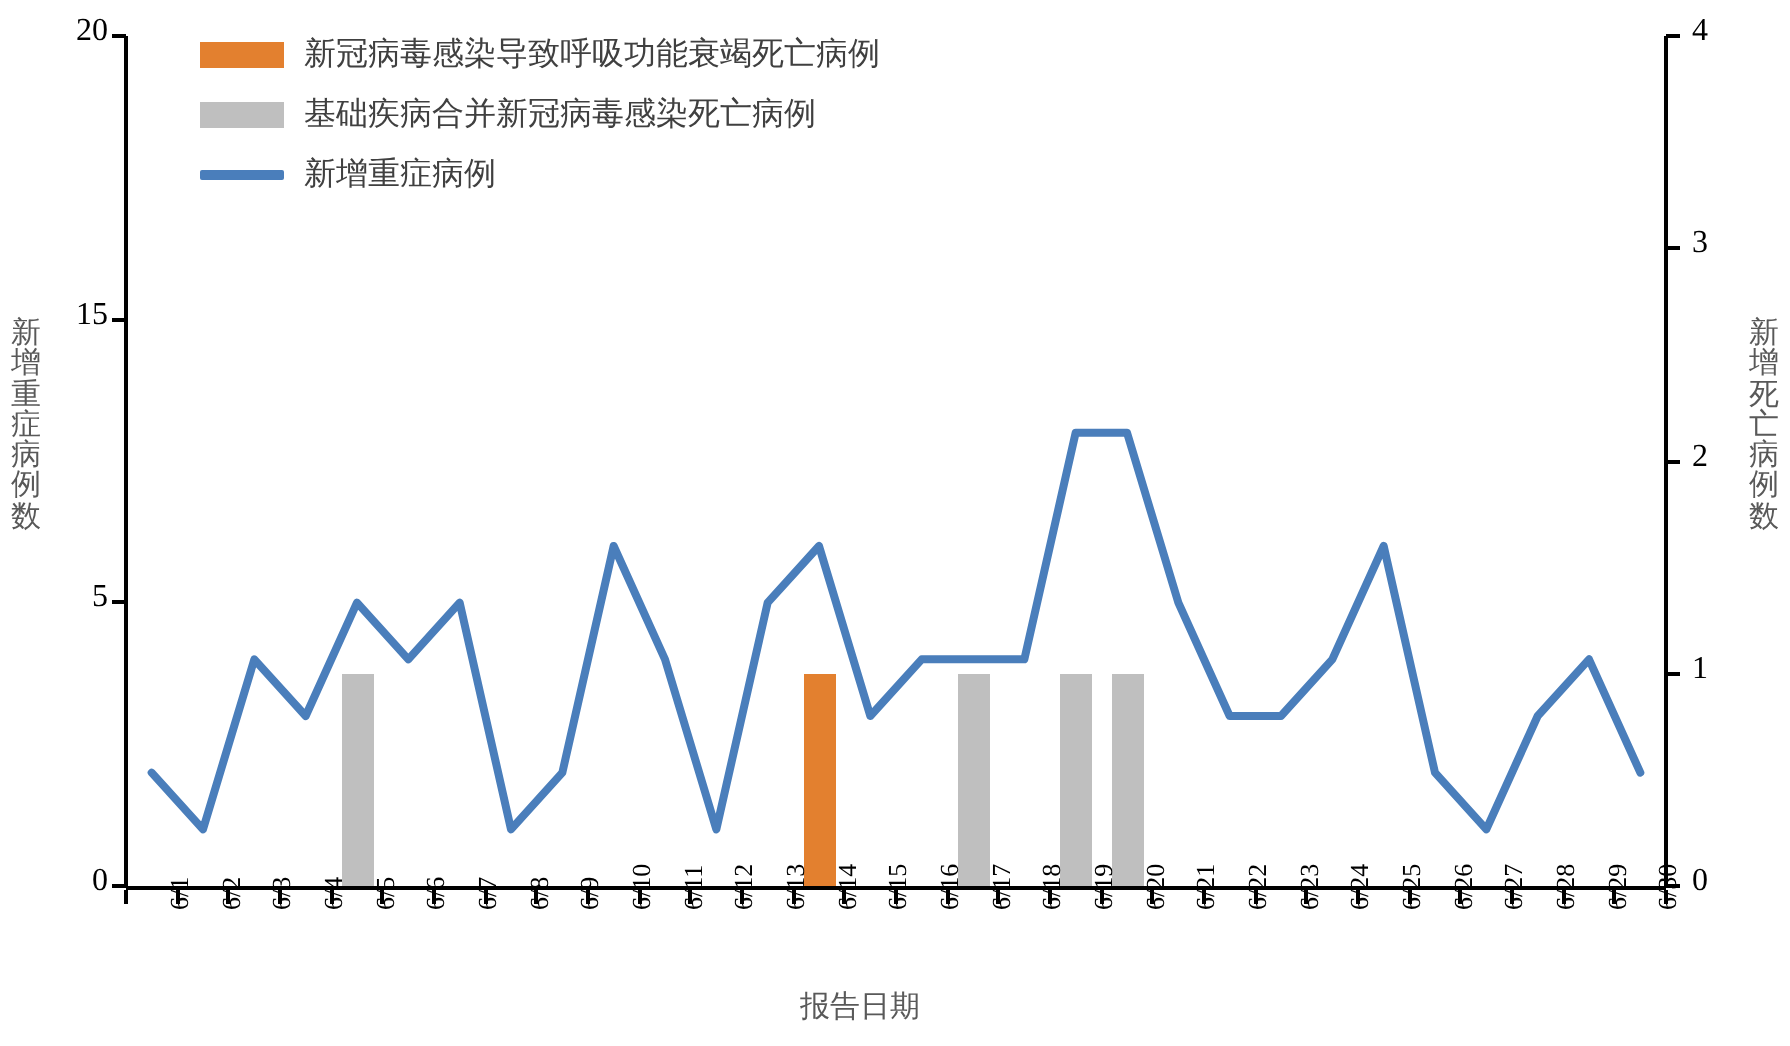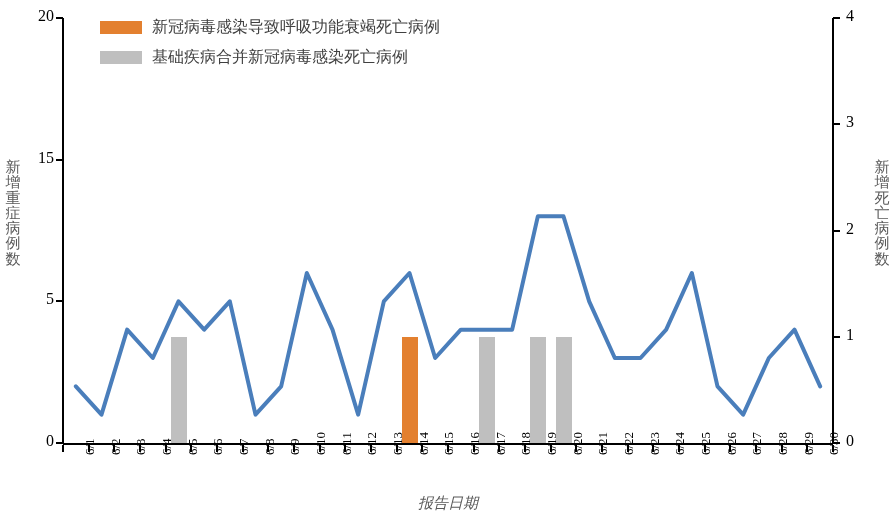--- a/index.html
+++ b/index.html
@@ -186,26 +186,30 @@
       <div class="xtick" style="left: 646.5px; top: 455px;">6/23</div>
       <div class="xtick" style="left: 672.167px; top: 455px;">6/24</div>
       <div class="xtick" style="left: 697.833px; top: 455px;">6/25</div>
       <div class="xtick" style="left: 723.5px; top: 455px;">6/26</div>
       <div class="xtick" style="left: 749.167px; top: 455px;">6/27</div>
       <div class="xtick" style="left: 774.833px; top: 455px;">6/28</div>
       <div class="xtick" style="left: 800.5px; top: 455px;">6/29</div>
       <div class="xtick" style="left: 826.167px; top: 455px;">6/30</div>
     </div>
 
-  <div class="xtitle" id="xTitle" style="left: 63px; width: 770px; top: 494px; font-style: italic;">报告日期</div>
+  <div class="xtitle" id="xTitle" style="left: 45px; width: 770px; top: 494px;">报告日期</div>
 
   <div id="legend" style="left: 100px; top: 12px;">
       <div class="legrow">
         <span class="legswatch" style="background: rgb(227, 128, 47);"></span>
         <span class="leglabel">新冠病毒感染导致呼吸功能衰竭死亡病例</span>
       </div>
       <div class="legrow">
         <span class="legswatch" style="background: rgb(191, 191, 191);"></span>
         <span class="leglabel">基础疾病合并新冠病毒感染死亡病例</span>
       </div>
+      <div class="legrow">
+        <span class="legswatch line" style="background: rgb(74, 126, 187);"></span>
+        <span class="leglabel">新增重症病例</span>
+      </div>
     </div>
 
 </div>
 
 </body></html>

